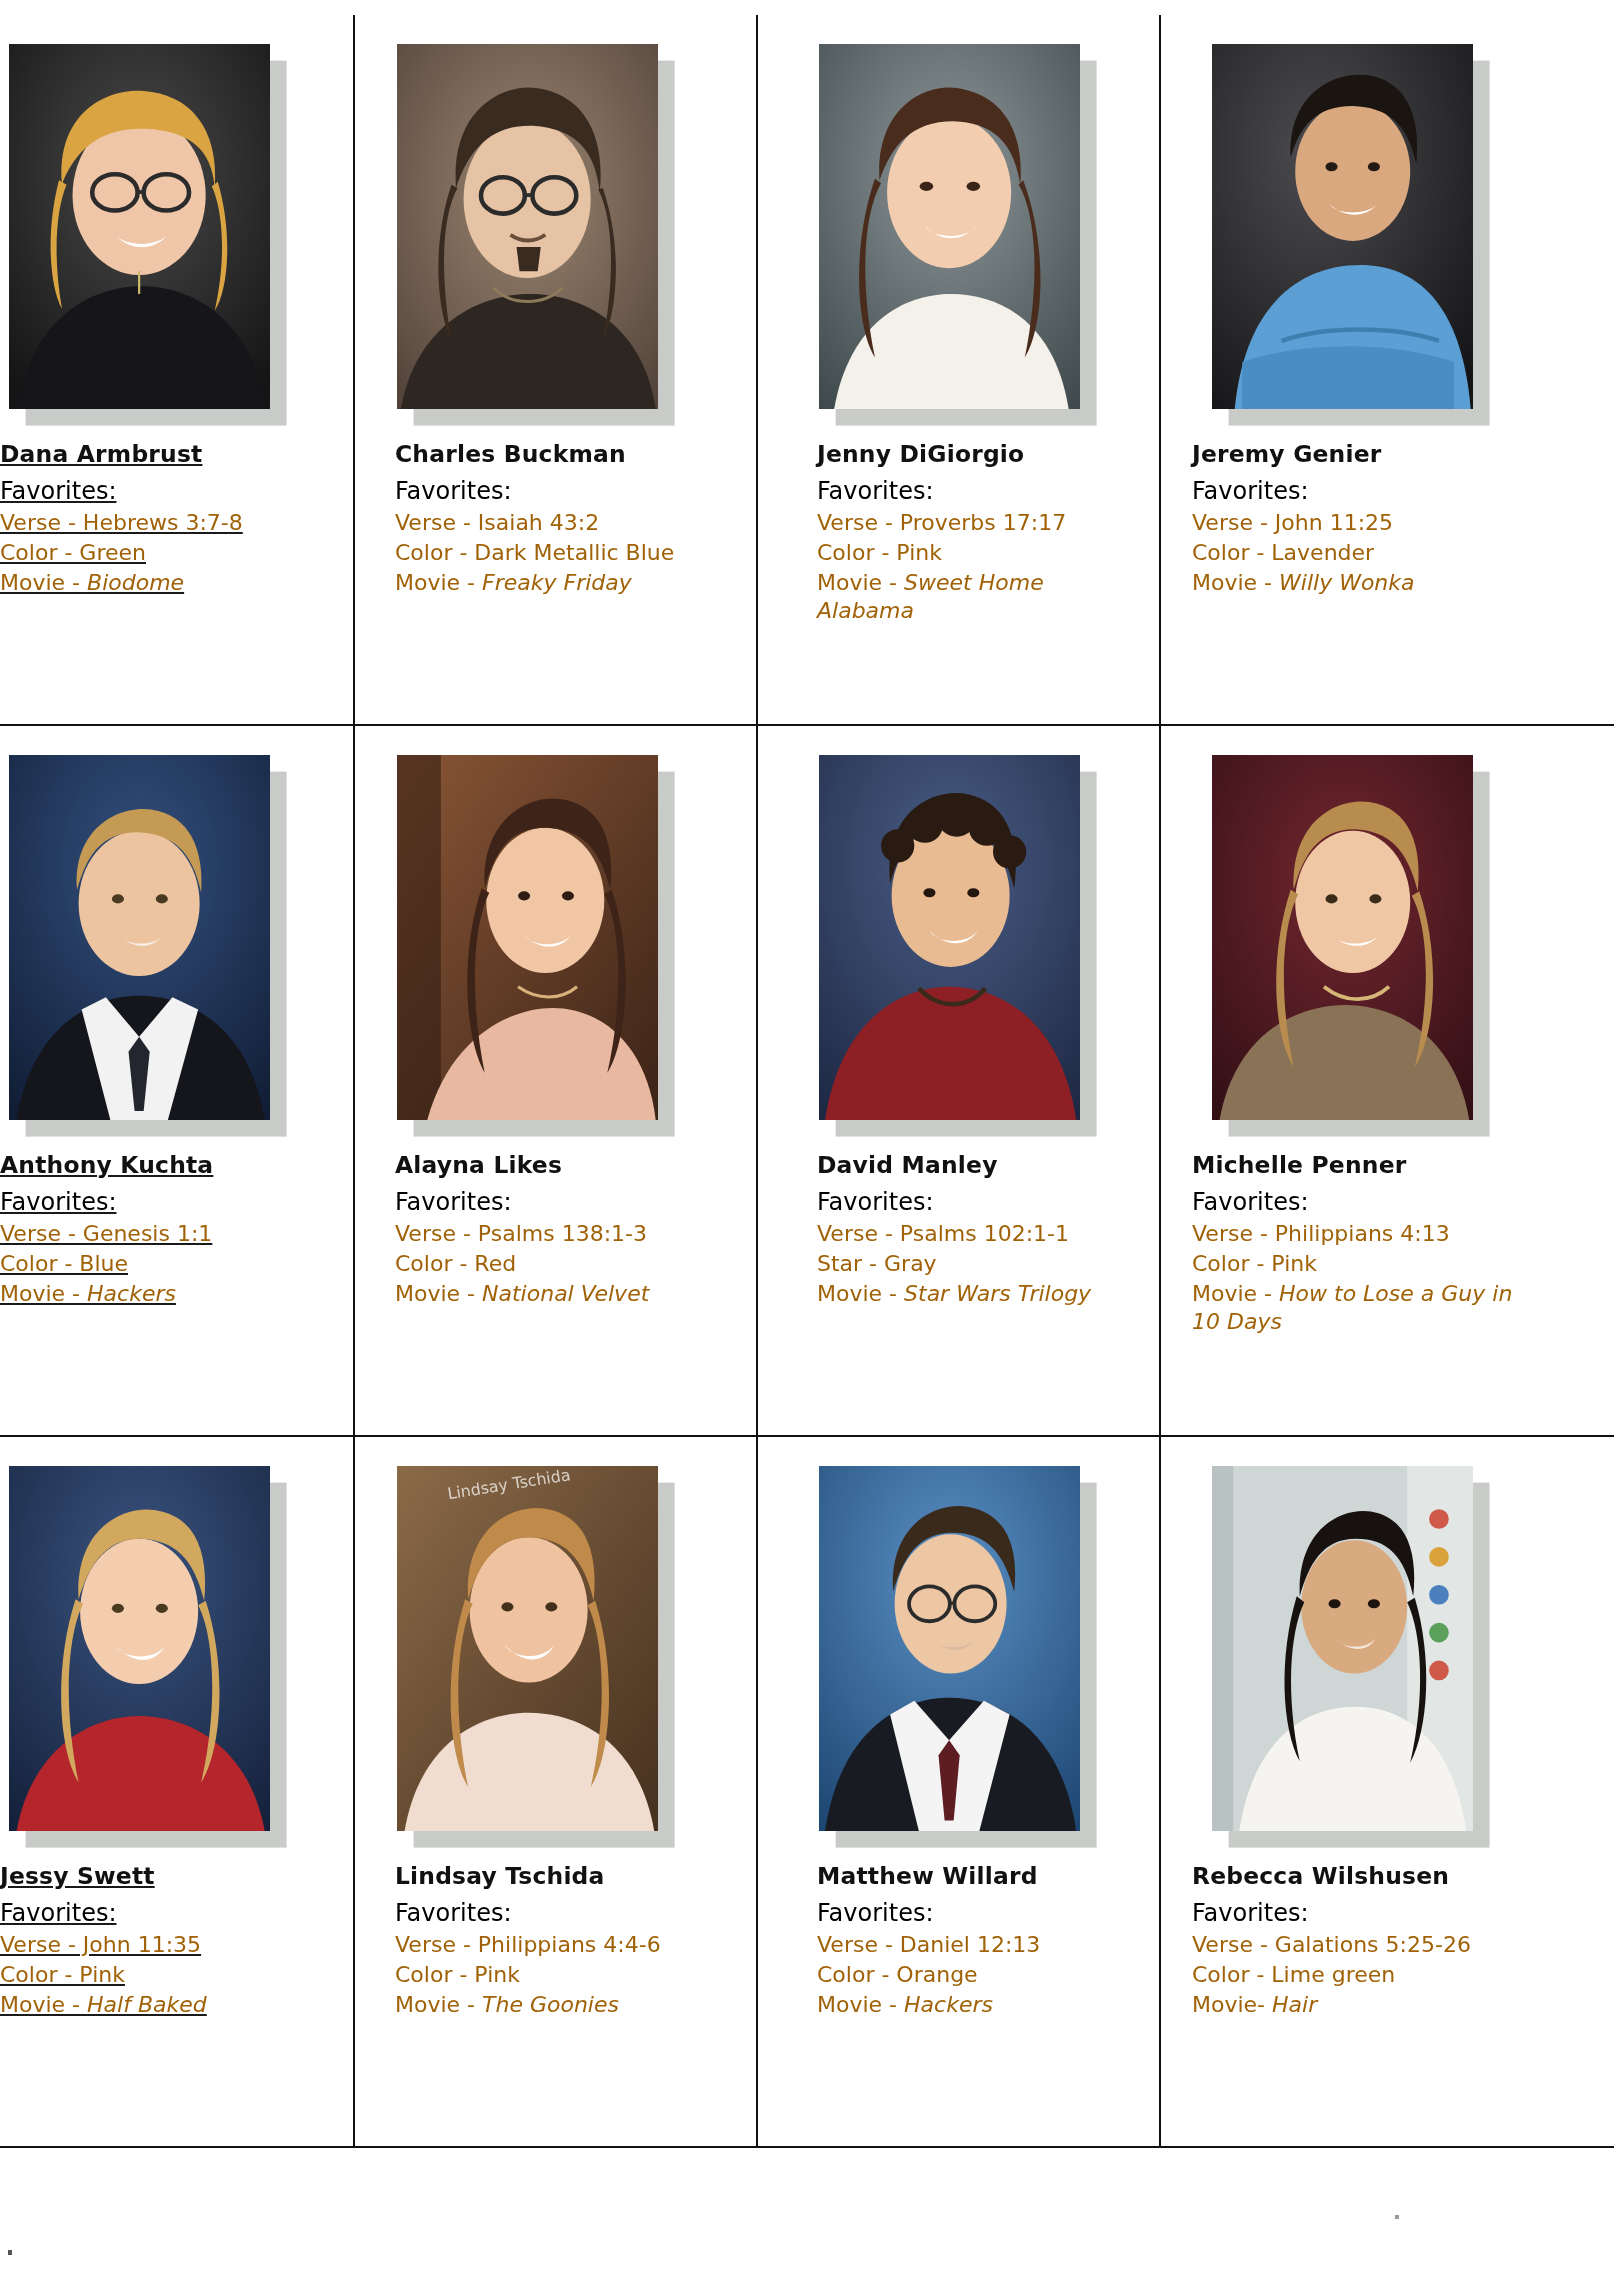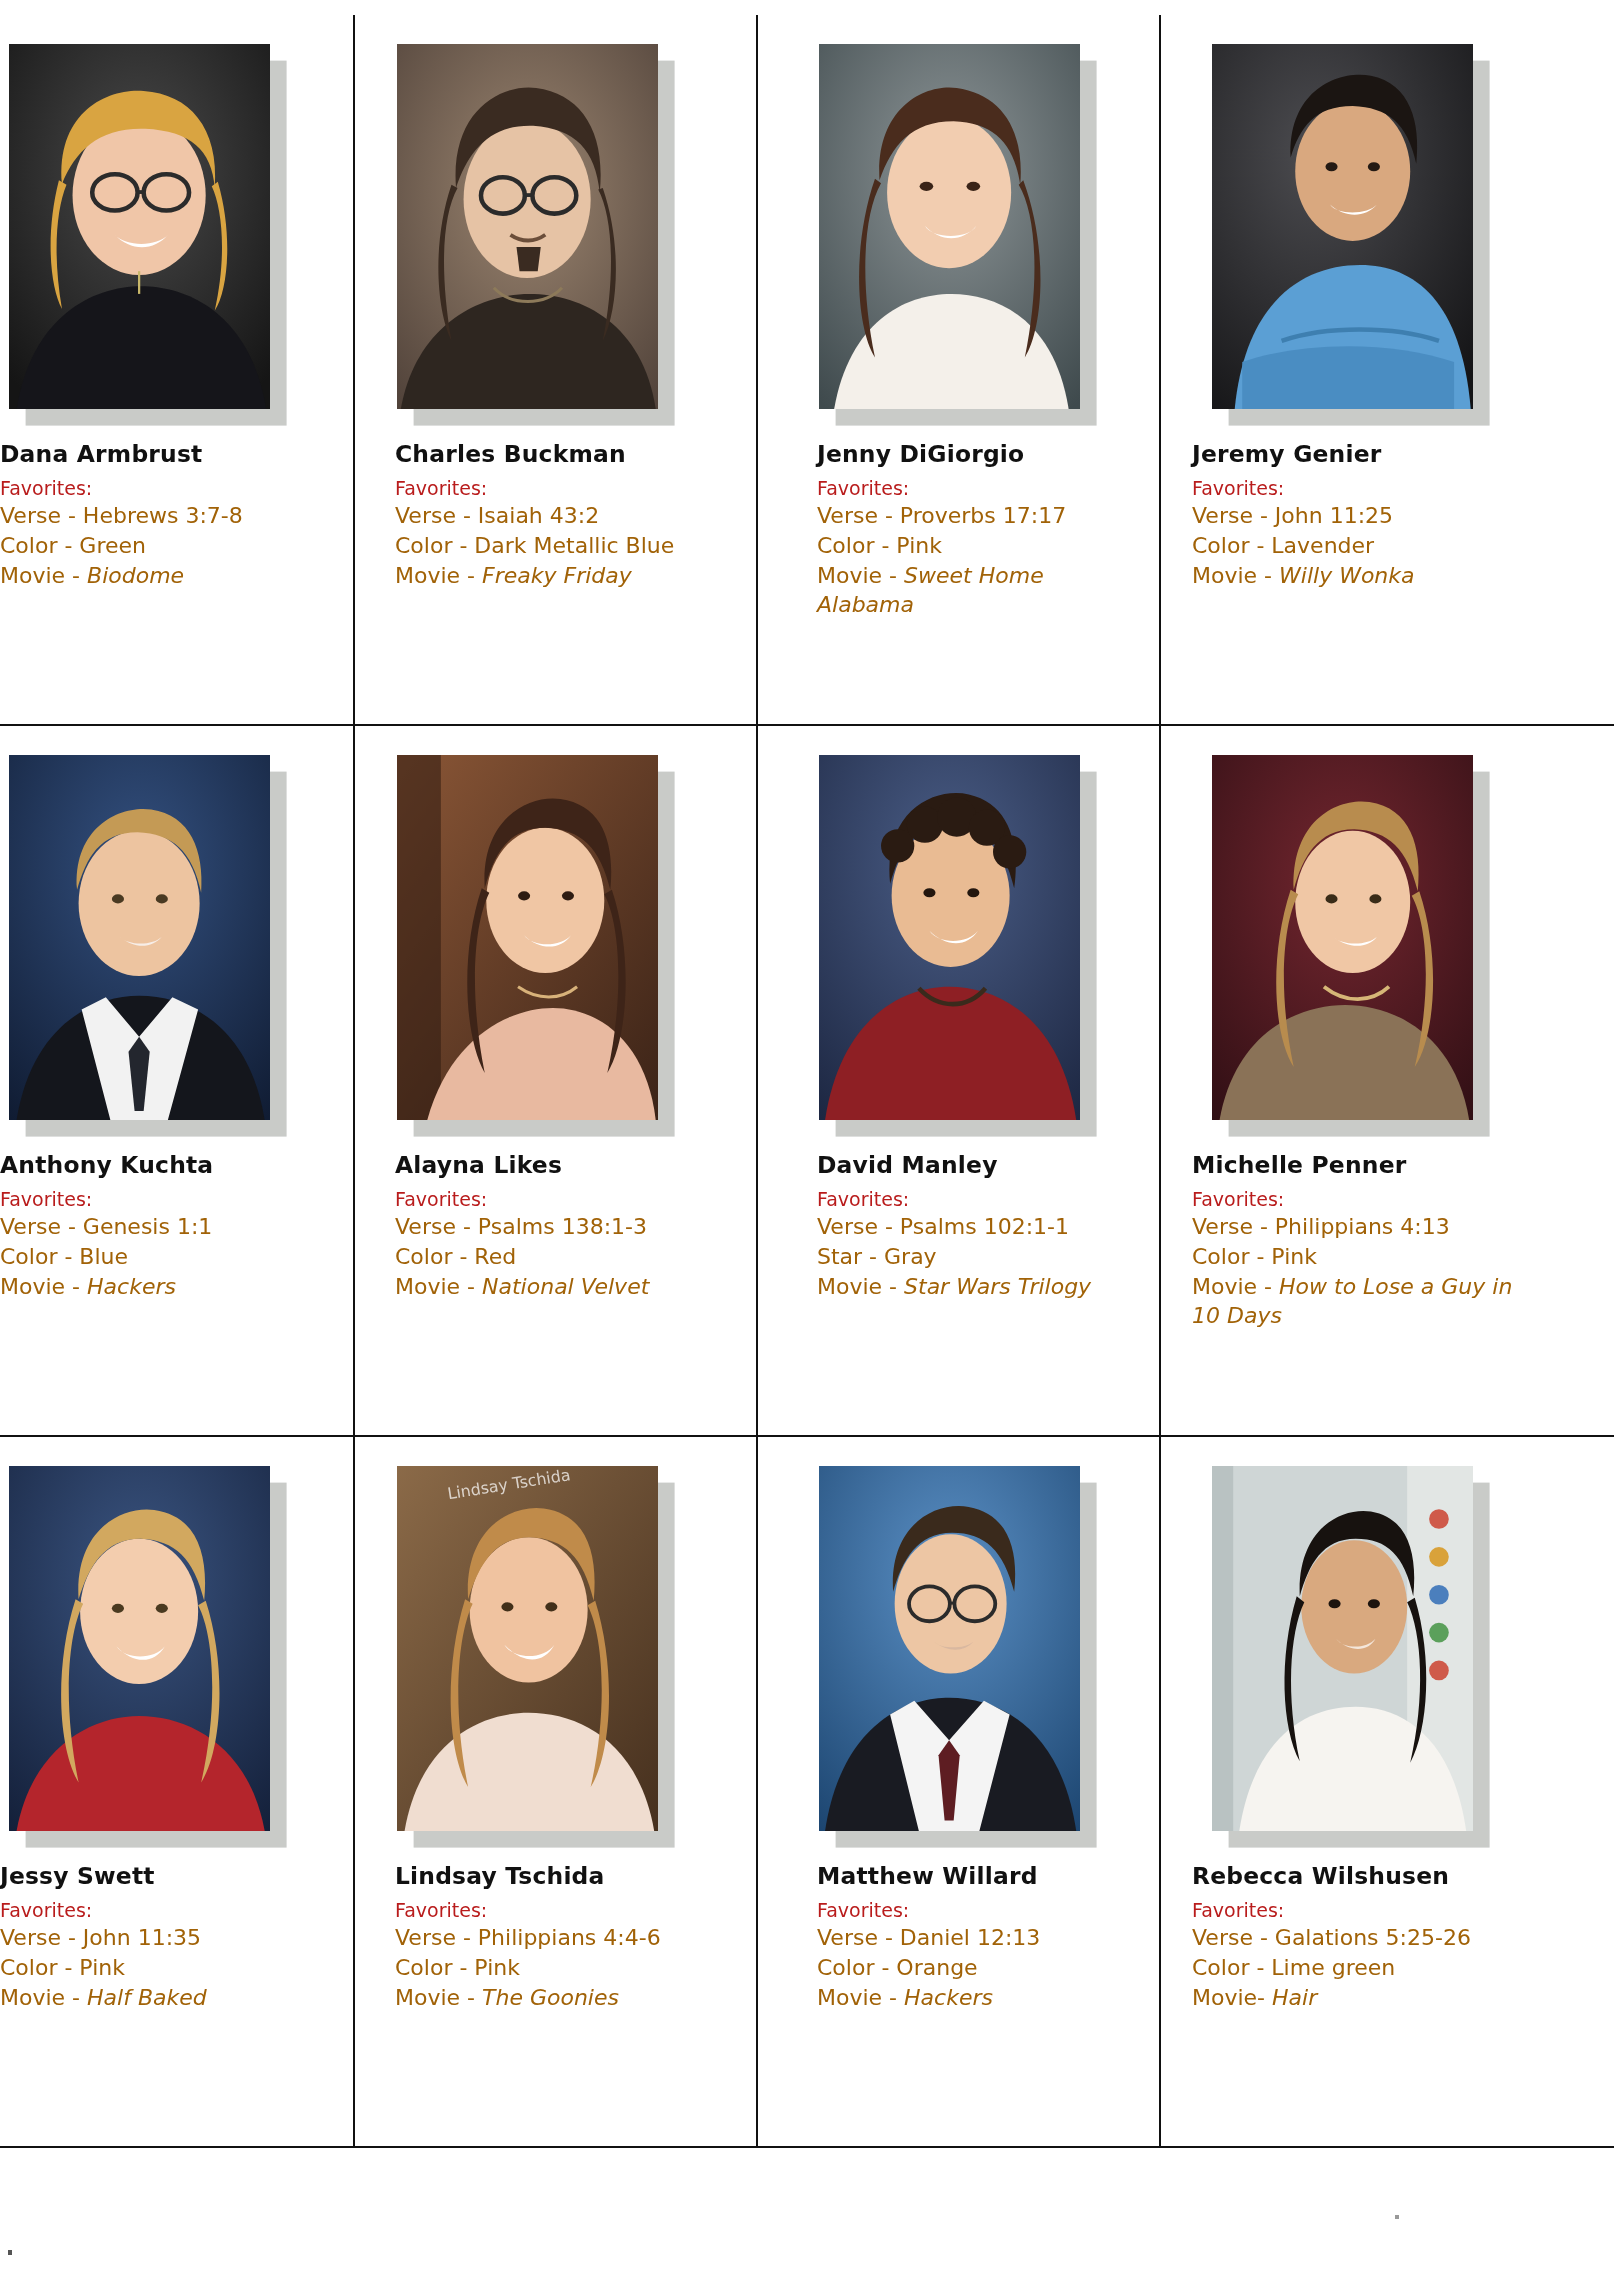--- a/index.html
+++ b/index.html
@@ -78,37 +78,37 @@
   .cell.first .photo { left: 9px; }
   .cell.c2 .photo { left: 42px; }
   .cell.c3 .photo { left: 61px; }
   .cell.c4 .photo { left: 51px; }
 
   .info {
     position: relative;
     padding: 16.6px 0 0 0;
     line-height: 1.30;
   }
-  .cell.first .info { padding-left: 0px; }
+  .cell.first .info { padding-left: 0px; text-decoration: underline; }
   .cell.c2 .info { padding-left: 40px; }
   .cell.c3 .info { padding-left: 59px; }
   .cell.c4 .info { padding-left: 31px; }
 
   .name {
     font-family: "DejaVu Sans", sans-serif;
     font-weight: bold;
     font-size: 23.4px;
     letter-spacing: 0.2px;
     margin-bottom: 6.8px;
     color: #111;
   }
   .fav-label {
-    font-size: 19px;
+    font-size: 24px;
     margin-bottom: 1.5px;
-    color: #b91c1c;
+    color: #000000;
   }
   .fav-line {
     font-size: 22px;
     margin-bottom: 1.5px;
     color: #a16207;
     max-width: 325px;
   }
   .fav-line .it {
     font-style: italic;
   }

